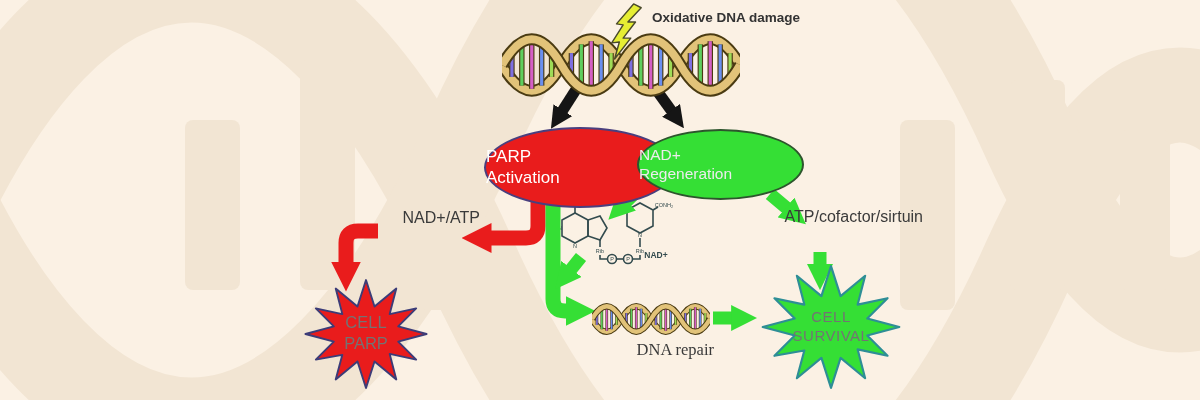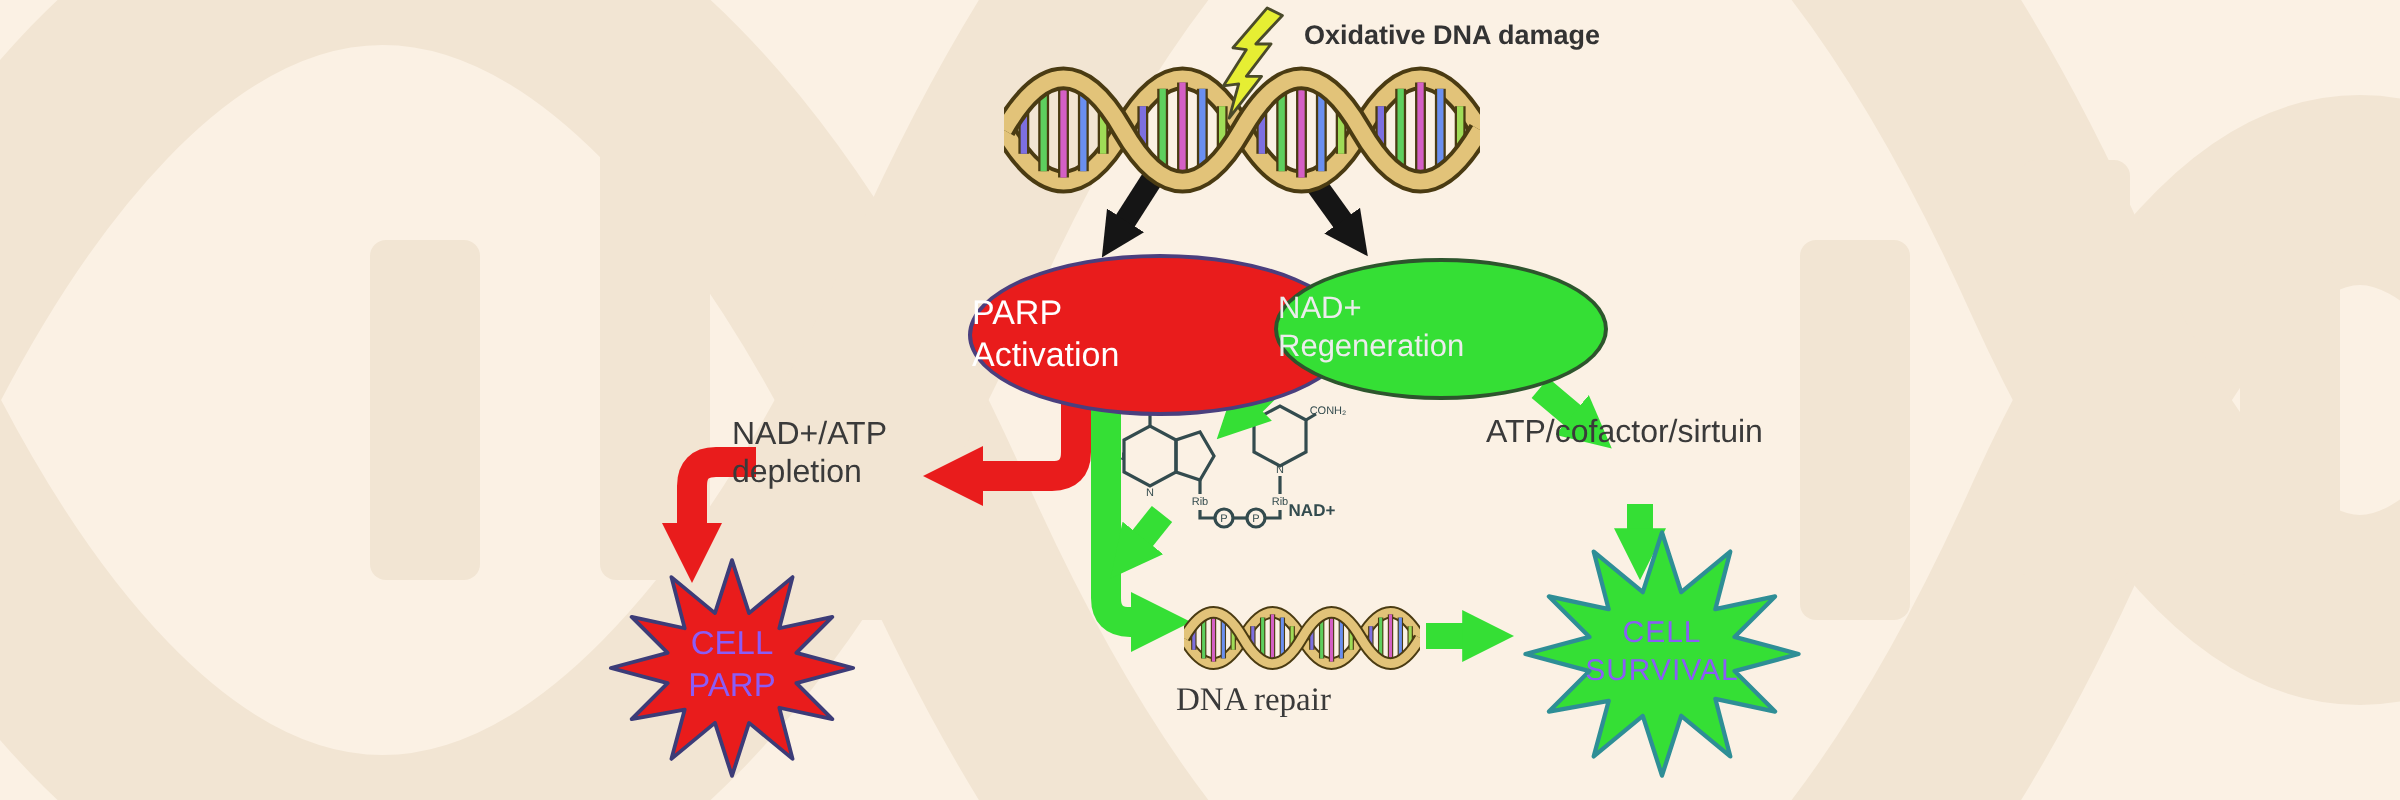--- a/index.html
+++ b/index.html
@@ -2,21 +2,21 @@
 <html><head>
 <meta charset="utf-8">
 <style>
   html,body{margin:0;padding:0;}
   .canvas{
     position:relative;width:1200px;height:400px;overflow:hidden;
     background:#fbf1e4;
     font-family:"Liberation Sans", sans-serif;
   }
   .abs{position:absolute;}
-  .label{color:#3a3a3a;text-align:left;line-height:1.18;}
+  .label{color:#3a3a3a;text-align:right;line-height:1.18;}
   .node-ellipse{
     border-radius:50%;display:flex;flex-direction:column;
     align-items:flex-start;justify-content:center;text-align:center;
     line-height:1.22;
   }
   .node-parp{
     left:484px;top:127px;width:188px;height:77px;
     background:#e91c1c;border:2px solid #4a3f7e;color:#ffffff;
     font-size:17px;z-index:4;
   }
@@ -24,21 +24,21 @@
     left:637px;top:129px;width:163px;height:67px;
     background:#35df35;border:2px solid #2d552d;color:#ececec;
     font-size:15.5px;z-index:5;
   }
   .title-text{left:652px;top:10px;font-weight:bold;font-size:13.5px;color:#333;z-index:6;}
   .depletion-text{left:366px;top:209px;width:114px;font-size:16px;z-index:6;}
   .atp-text{left:743px;top:208px;width:180px;font-size:16px;z-index:6;}
   .repair-text{left:588px;top:340px;width:126px;font-size:16.5px;z-index:6;font-family:Liberation Serif, serif;}
   .burst-label{
     display:flex;flex-direction:column;align-items:center;justify-content:center;
-    color:#8b5cf6;text-align:center;line-height:1.25;z-index:7;
+    color:#737373;text-align:center;line-height:1.25;z-index:7;
   }
   .death-label{left:302px;top:293px;width:128px;height:80px;font-size:16.5px;}
   .survival-label{left:757px;top:288px;width:148px;height:78px;font-size:15px;letter-spacing:.5px;}
   svg{display:block;}
 </style>
 </head>
 <body>
 
 <div class="canvas">
 
@@ -143,21 +143,20 @@
     <span>Activation</span>
   </div>
 
   <div class="abs node-ellipse node-nad">
     <span>NAD+</span>
     <span>Regeneration</span>
   </div>
 
   <div class="abs label depletion-text">
     <div>NAD+/ATP</div>
-    <div>depletion</div>
   </div>
 
   <div class="abs label atp-text">
     <div>ATP/cofactor/sirtuin</div>
   </div>
 
   <svg class="abs" style="left:552px;top:198px;z-index:2;" width="122" height="72" viewBox="0 0 122 72">
     <g fill="none" stroke="#334b4e" stroke-width="1.6">
       <polygon points="10,22 10,38 23,45 36,38 36,22 23,15"></polygon>
       <polygon points="36,22 36,38 48,42 55,30 48,18"></polygon>

